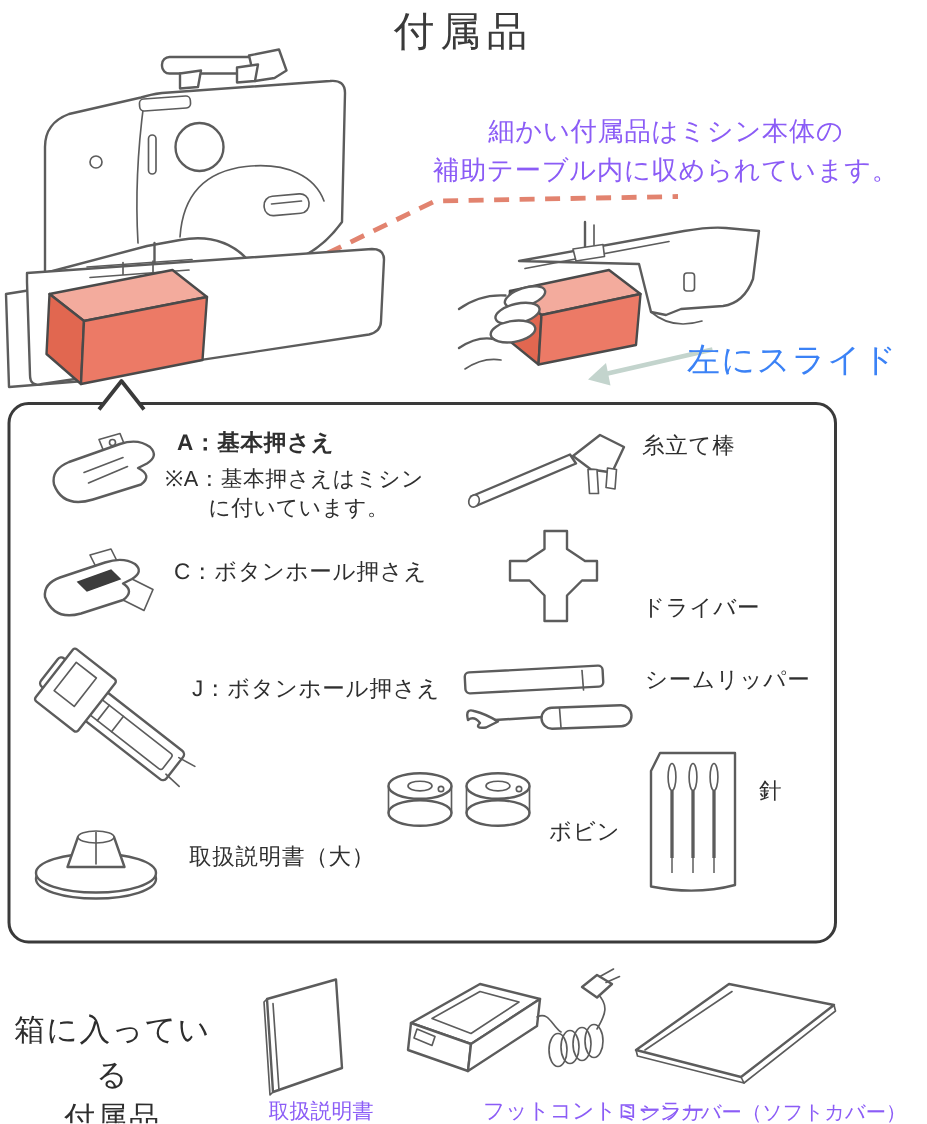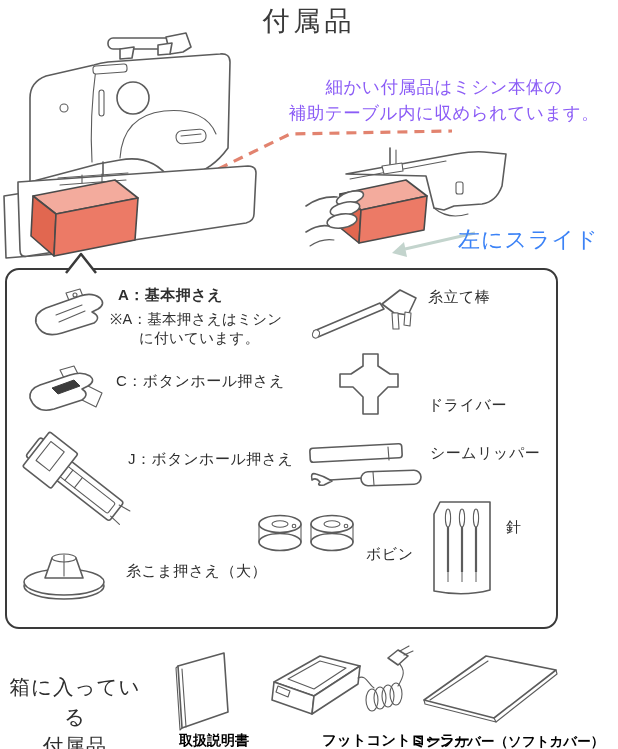--- a/index.html
+++ b/index.html
@@ -6,21 +6,21 @@
   #page{position:relative;width:618px;height:749px;background:#fff;overflow:hidden;
         font-family:"Liberation Sans",sans-serif;color:#343434;}
   .abs{position:absolute;}
   .title{top:3px;left:0;width:618px;text-align:center;font-size:27px;letter-spacing:4px;color:#3a3a3a;}
   .note{left:272px;top:74px;width:344px;text-align:center;font-size:17.5px;line-height:1.5;color:#8b5cf6;letter-spacing:0.5px;}
   .slide-label{left:458px;top:225px;font-size:22px;color:#3b82f6;letter-spacing:1px;}
   .acc-box{left:5px;top:268px;width:549px;height:357px;border:2.5px solid #3a3a3a;border-radius:14px;background:#fff;}
   .item-label{font-size:15px;color:#2f2f2f;letter-spacing:0.5px;white-space:nowrap;}
   .item-note{font-size:14.5px;color:#2f2f2f;letter-spacing:0.3px;white-space:nowrap;}
   .bottom-heading{left:0px;top:672px;width:150px;text-align:center;font-size:20.5px;line-height:1.45;color:#2e2e2e;letter-spacing:1px;}
-  .bottom-label{font-size:14px;font-weight:bold;color:#000000;white-space:nowrap;}
+  .bottom-label{font-size:14px;font-weight:normal;color:#8b5cf6;white-space:nowrap;}
   svg{display:block;overflow:visible;}
   .ln{fill:none;stroke:#5c5c5c;stroke-width:1.6;stroke-linecap:round;stroke-linejoin:round;}
   .lnw{fill:#fff;stroke:#5c5c5c;stroke-width:1.6;stroke-linecap:round;stroke-linejoin:round;}
   .thin{stroke-width:1.1;}
 </style>
 </head>
 <body>
 
 <div id="page">
 
@@ -141,21 +141,21 @@
   </svg>
   <div class="abs item-label" style="left:128px;top:450px;">J：ボタンホール押さえ</div>
 
   <svg class="abs" style="left:20px;top:548px;" width="88" height="54" viewBox="0 0 88 54">
     <ellipse class="lnw" cx="44" cy="38" rx="40" ry="13"></ellipse>
     <ellipse class="lnw" cx="44" cy="34" rx="40" ry="13"></ellipse>
     <polygon class="lnw" points="32,10 56,10 63,30 25,30"></polygon>
     <ellipse class="lnw thin" cx="44" cy="10" rx="12" ry="4"></ellipse>
     <line class="ln thin" x1="44" y1="7" x2="44" y2="28"></line>
   </svg>
-  <div class="abs item-label" style="left:126px;top:562px;">糸こま押さえ（大）</div>
+  <div class="abs item-label" style="left:126px;top:562px;">取扱説明書（大）</div>
 
   <svg class="abs" style="left:308px;top:288px;" width="118" height="52" viewBox="0 0 118 52">
     <polygon class="lnw" points="6,43 72,15 76,21 10,49"></polygon>
     <ellipse class="lnw thin" cx="8" cy="46" rx="3.4" ry="4.2" transform="rotate(24 8 46)"></ellipse>
     <polygon class="lnw" points="74,16 92,2 108,10 100,27 86,25"></polygon>
     <polygon class="lnw thin" points="84,25 90,25 91,41 85,41"></polygon>
     <polygon class="lnw thin" points="97,24 103,25 102,38 96,37"></polygon>
   </svg>
   <div class="abs item-label" style="left:428px;top:288px;">糸立て棒</div>
 

